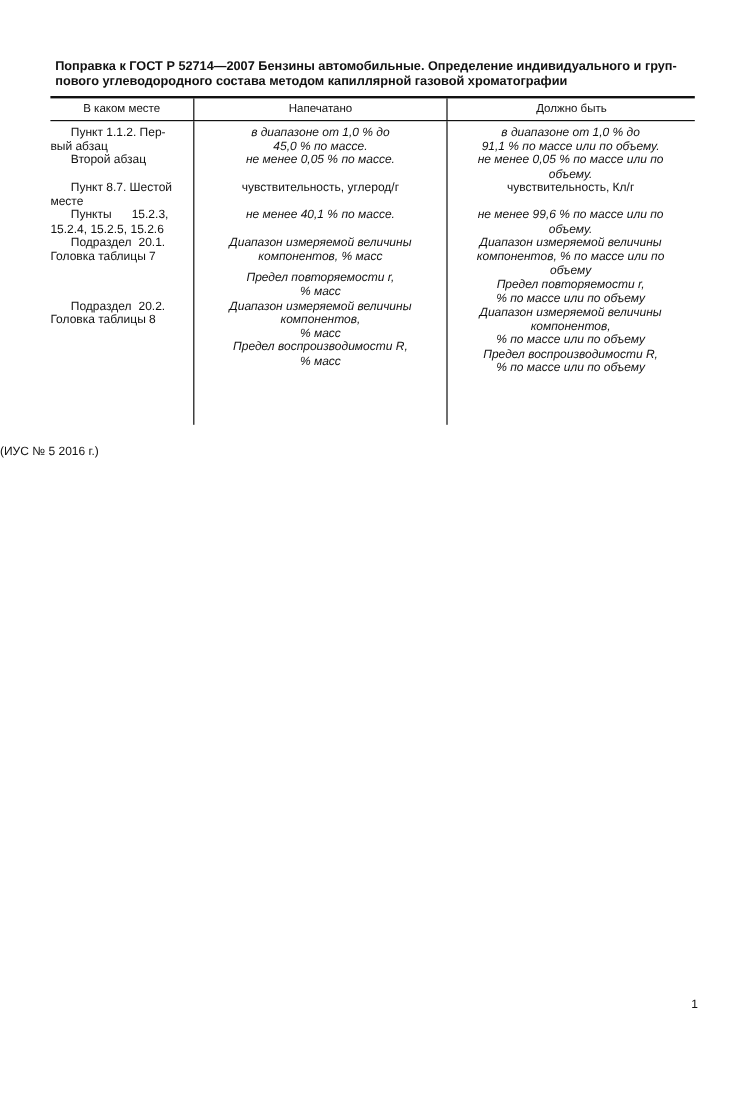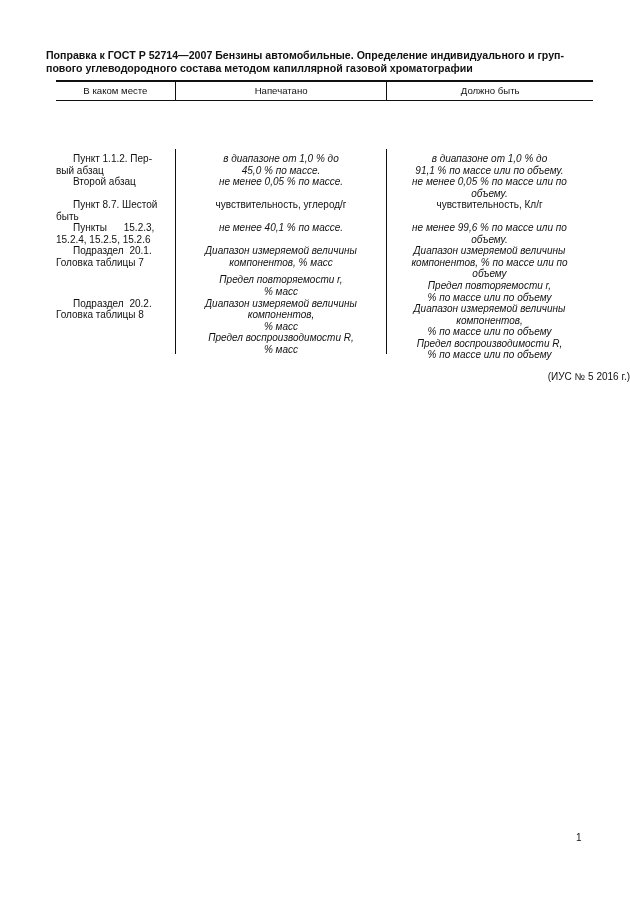--- a/index.html
+++ b/index.html
@@ -21,21 +21,21 @@
       top: 49px;
       width: 540px;
       font-size: 10.6px;
       font-weight: bold;
       line-height: 12.5px;
       text-align: justify;
       text-align-last: left;
     }
     .table {
       position: absolute;
-      left: 56px;
+      left: 42px;
       top: 80px;
       width: 537px;
       border-top: 2px solid #111;
     }
     .thead {
       display: flex;
       height: 18px;
       border-bottom: 1.3px solid #111;
     }
     .th {
@@ -48,35 +48,34 @@
     .c3 { width: 206px; border-left: 1.3px solid #111; }
     .tbody {
       display: flex;
       height: 253px;
     }
     .col {
       font-size: 10px;
       line-height: 11.55px;
       padding-top: 4px;
       box-sizing: border-box;
-      margin-top: 48px;
     }
     .col.c1 { padding-right: 6px; }
     .col.c2, .col.c3 { text-align: center; }
     .block { display: block; }
     .ind { text-indent: 17px; text-align: justify; text-align-last: left; }
     .it { font-style: italic; }
     .gap { height: 11.55px; }
     .gap-half { height: 6px; }
     .footnote {
       position: absolute;
       left: 0;
       width: 630px;
       top: 371px;
-      text-align: right;
+      text-align: left;
       font-size: 10px;
       padding-left: 0px;
       box-sizing: border-box;
     }
     .footnote span { margin-left: 0px; }
     .page-num {
       position: absolute;
       left: 576px;
       top: 832px;
       font-size: 10px;
@@ -99,21 +98,21 @@
   <div class="tbody">
 
     <div class="col c1">
       <div class="block ind">
         <span>Пункт 1.1.2. Пер-</span>
       </div>
       <div class="block">вый абзац</div>
       <div class="block ind">Второй абзац</div>
       <div class="gap"></div>
       <div class="block ind">Пункт 8.7. Шестой</div>
-      <div class="block">быть</div>
+      <div class="block">месте</div>
       <div class="block ind" style="word-spacing:14px;">Пункты 15.2.3,</div>
       <div class="block">15.2.4, 15.2.5, 15.2.6</div>
       <div class="block ind" style="word-spacing:3px;">Подраздел 20.1.</div>
       <div class="block">Головка таблицы 7</div>
       <div class="gap"></div>
       <div class="gap"></div>
       <div class="gap-half"></div>
       <div class="block ind" style="word-spacing:3px;">Подраздел 20.2.</div>
       <div class="block">Головка таблицы 8</div>
     </div>

